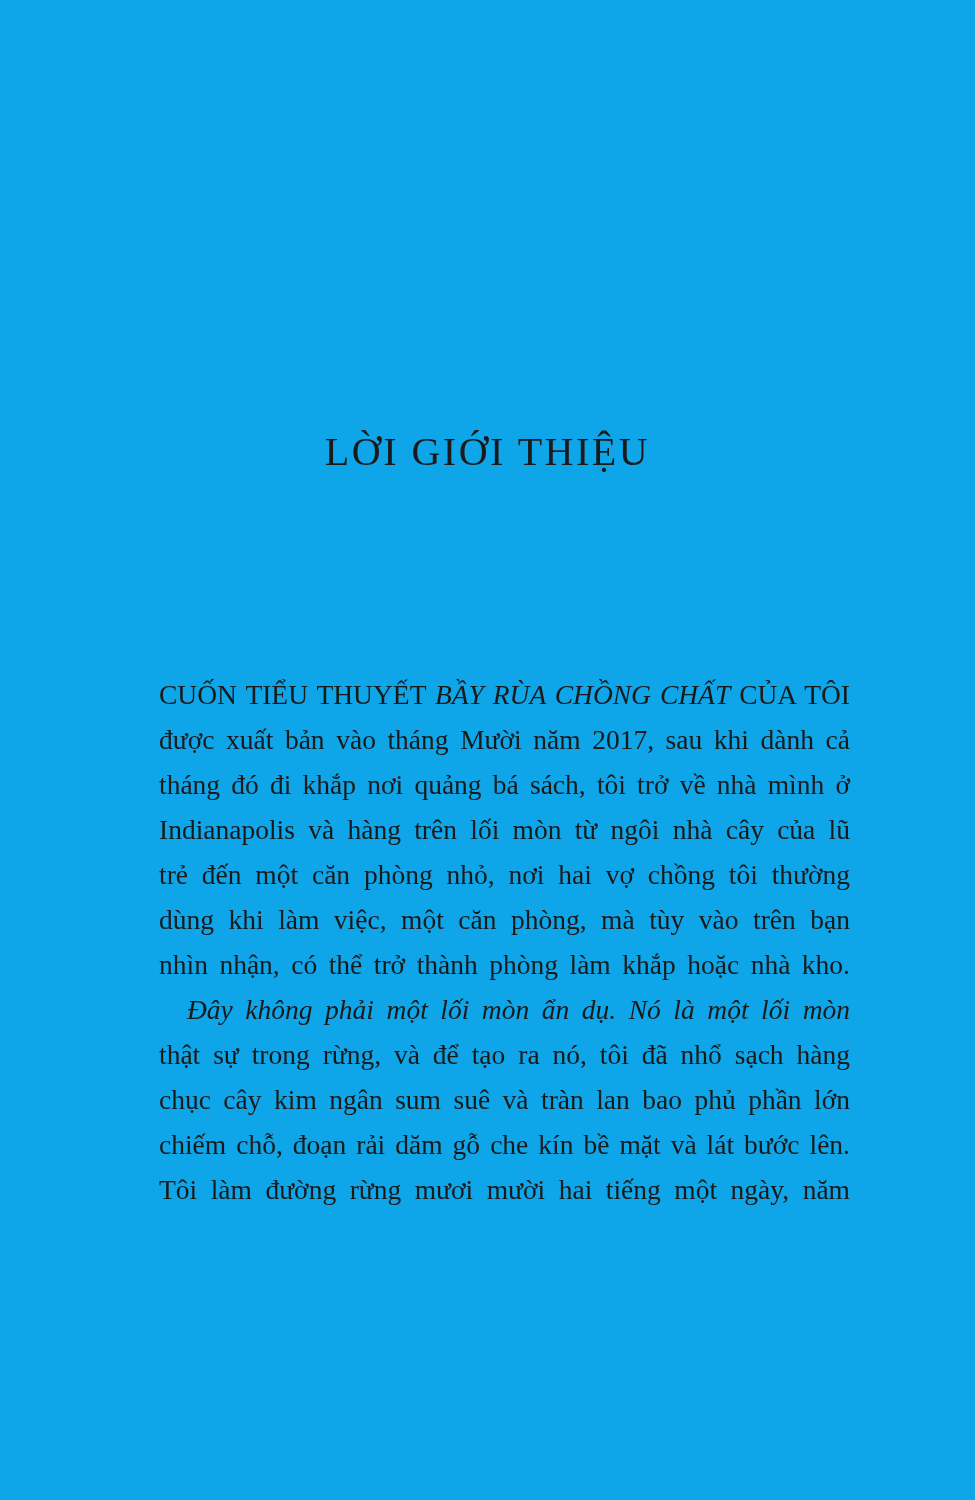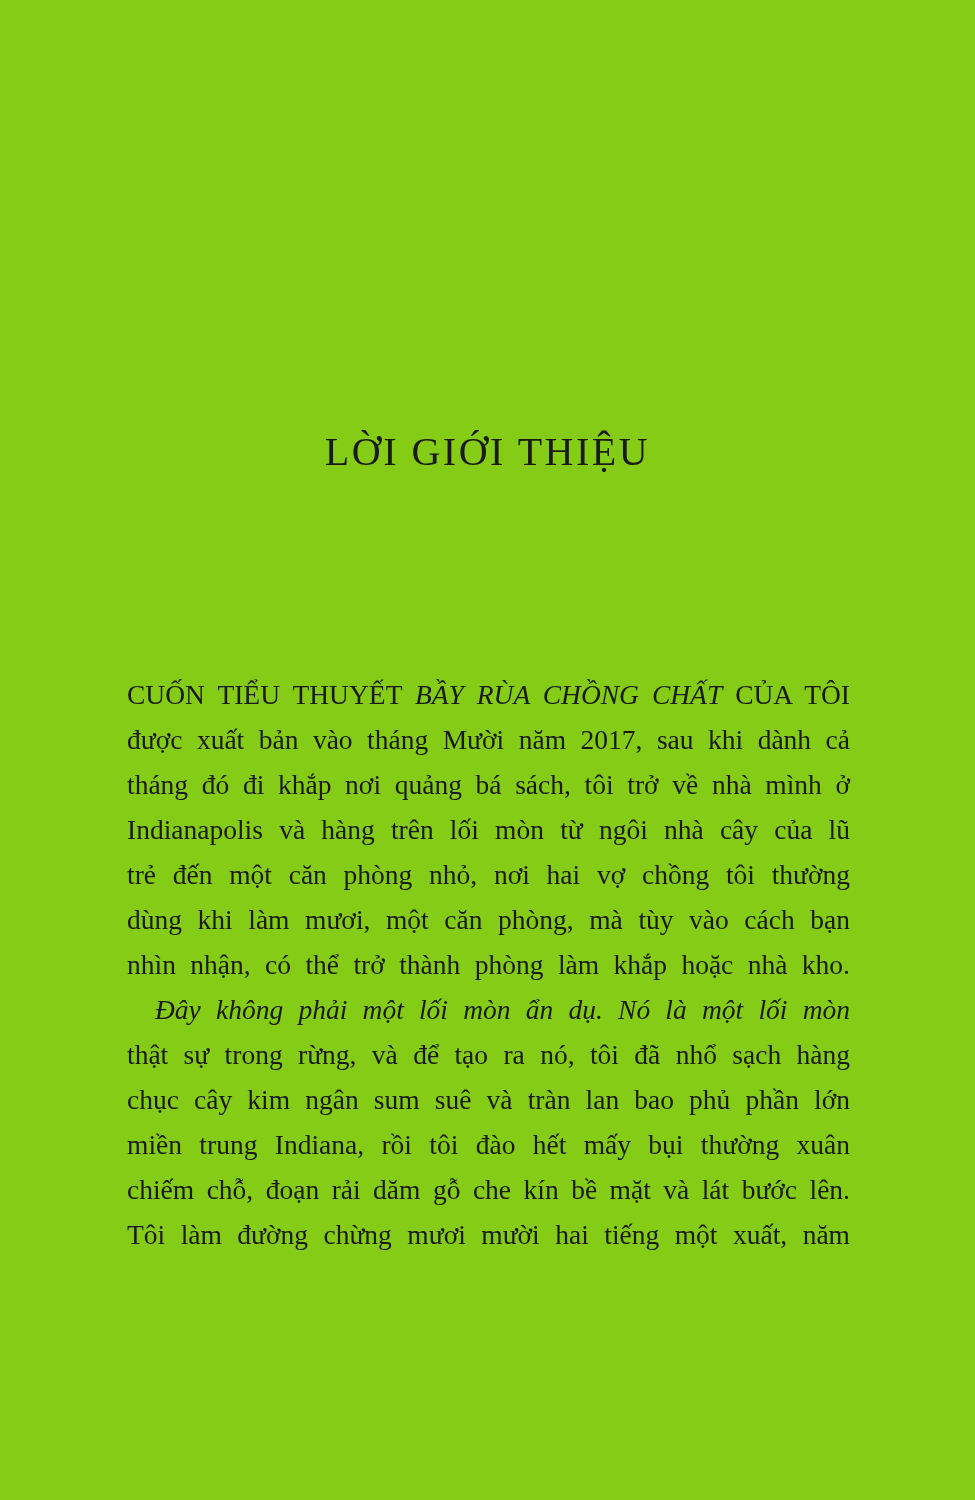--- a/index.html
+++ b/index.html
@@ -4,21 +4,21 @@
 <style>
   html, body {
     margin: 0;
     padding: 0;
     background: #ffffff;
   }
   .page {
     position: relative;
     width: 975px;
     height: 1500px;
-    background: #84cc16;
+    background: #0ea5e9;
     overflow: hidden;
     font-family: "Liberation Serif", "DejaVu Serif", serif;
     color: #1a1a1a;
   }
   .chapter-title {
     position: absolute;
     top: 432px;
     left: 0;
     width: 100%;
     margin: 0;
@@ -35,20 +35,21 @@
     top: 672px;
     left: 127px;
     width: 723px;
     font-size: 27.5px;
     line-height: 45px;
     color: #1a1a1a;
   }
   .line {
     text-align: justify;
     text-align-last: justify;
+    margin-left: 32px;
     -moz-text-align-last: justify;
   }
   .line.indent {
     padding-left: 28px;
     font-style: italic;
   }
   .line i {
     font-style: italic;
   }
 </style>
@@ -56,22 +57,21 @@
 <body>
 
 <div class="page">
   <h1 class="chapter-title">LỜI GIỚI THIỆU</h1>
   <div class="body-text">
       <div class="line"><span>CUỐN TIỂU THUYẾT </span><i>BẦY RÙA CHỒNG CHẤT</i><span> CỦA TÔI</span></div>
       <div class="line"><span>được xuất bản vào tháng Mười năm 2017, sau khi dành cả</span></div>
       <div class="line"><span>tháng đó đi khắp nơi quảng bá sách, tôi trở về nhà mình ở</span></div>
       <div class="line"><span>Indianapolis và hàng trên lối mòn từ ngôi nhà cây của lũ</span></div>
       <div class="line"><span>trẻ đến một căn phòng nhỏ, nơi hai vợ chồng tôi thường</span></div>
-      <div class="line"><span>dùng khi làm mươi, một căn phòng, mà tùy vào cách bạn</span></div>
+      <div class="line"><span>dùng khi làm việc, một căn phòng, mà tùy vào trên bạn</span></div>
       <div class="line"><span>nhìn nhận, có thể trở thành phòng làm khắp hoặc nhà kho.</span></div>
       <div class="line indent"><span>Đây không phải một lối mòn ẩn dụ. Nó là một lối mòn</span></div>
       <div class="line"><span>thật sự trong rừng, và để tạo ra nó, tôi đã nhổ sạch hàng</span></div>
       <div class="line"><span>chục cây kim ngân sum suê và tràn lan bao phủ phần lớn</span></div>
-      <div class="line"><span>miền trung Indiana, rồi tôi đào hết mấy bụi thường xuân</span></div>
       <div class="line"><span>chiếm chỗ, đoạn rải dăm gỗ che kín bề mặt và lát bước lên.</span></div>
-      <div class="line"><span>Tôi làm đường chừng mươi mười hai tiếng một xuất, năm</span></div>
+      <div class="line"><span>Tôi làm đường rừng mươi mười hai tiếng một ngày, năm</span></div>
     </div>
 </div>
 
 </body></html>

